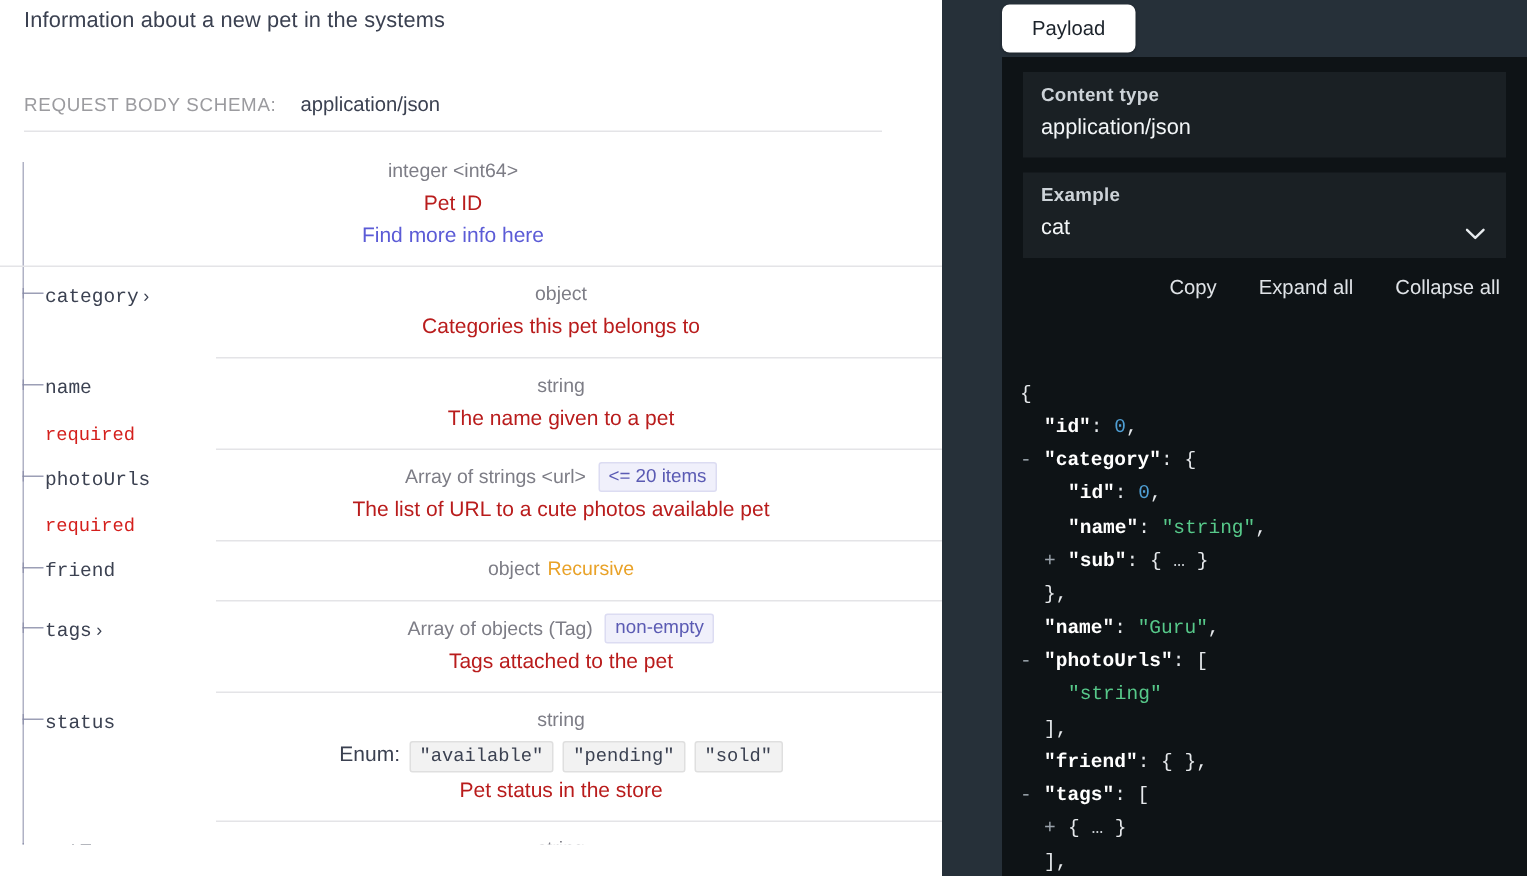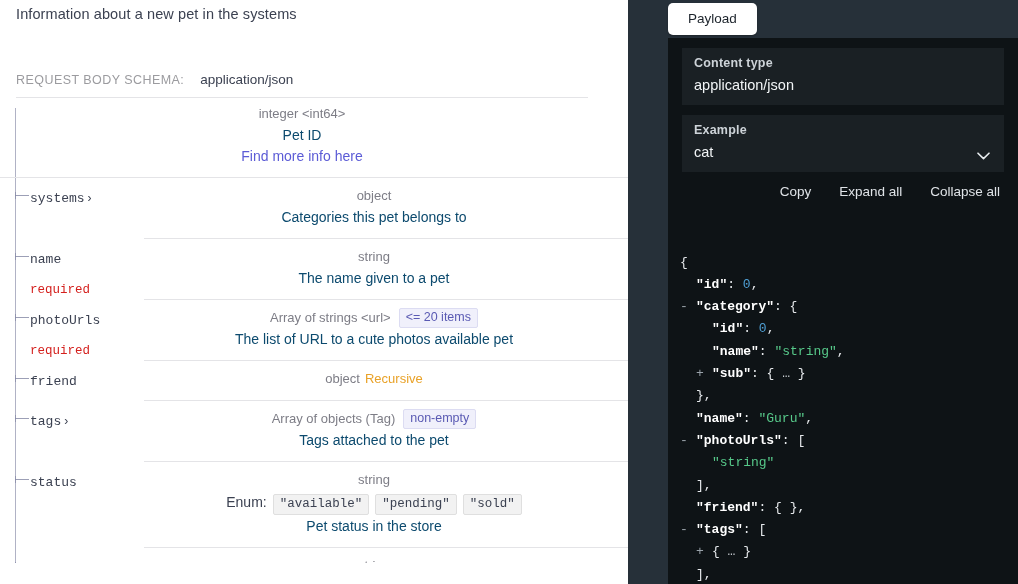--- a/index.html
+++ b/index.html
@@ -29,21 +29,21 @@
   }
   .summary {
     position: absolute;
     left: 16px; top: 6px;
     font-size: 14.5px;
     color: #3b4151;
     letter-spacing: .1px;
   }
   .rbs-row {
     position: absolute;
-    left: 16px; top: 72px;
+    left: 16px; top: 62px;
     width: 572px;
     display: flex;
     align-items: baseline;
     border-bottom: 1px solid #e4e4e7;
     padding-bottom: 10px;
   }
   .rbs-label {
     font-size: 12.5px;
     color: #9b9b9f;
     letter-spacing: .45px;
@@ -141,21 +141,21 @@
     background: #f0f0fb;
     border: 1px solid #dcdcf2;
     border-radius: 2px;
     padding: 1px 6px 2px 6px;
     margin-left: 8px;
     line-height: 15px;
     vertical-align: 1px;
   }
   .desc-line {
     font-size: 14px;
-    color: #0c4a6e;
+    color: #b91c1c;
     line-height: 21px;
   }
   .link-line {
     font-size: 14px;
     color: #5b5bd6;
     line-height: 21px;
     text-decoration: none;
     cursor: pointer;
   }
   .enum-line {
@@ -294,21 +294,21 @@
       <span class="rbs-value">application/json</span>
     </div>
 
     <div class="schema">
       <div class="tree-spine"></div>
       <div id="rows-host">
           <div class="row">
             <div class="row-body"><div class="type-line"><span>integer &lt;int64&gt;</span></div><div class="desc-line">Pet ID</div><a class="link-line">Find more info here</a></div>
           </div>
           <div class="row">
-            <div class="row-key"><span class="connector"></span><span class="key-name">systems</span><span class="key-caret">›</span></div>
+            <div class="row-key"><span class="connector"></span><span class="key-name">category</span><span class="key-caret">›</span></div>
             <div class="row-body">
               <div class="type-line"><span>object</span></div>
               <div class="desc-line">Categories this pet belongs to</div>
             </div>
           </div>
           <div class="row">
             <div class="row-key"><span class="connector"></span><span class="key-name">name</span><span class="key-required">required</span></div>
             <div class="row-body">
               <div class="type-line"><span>string</span></div>
               <div class="desc-line">The name given to a pet</div>

